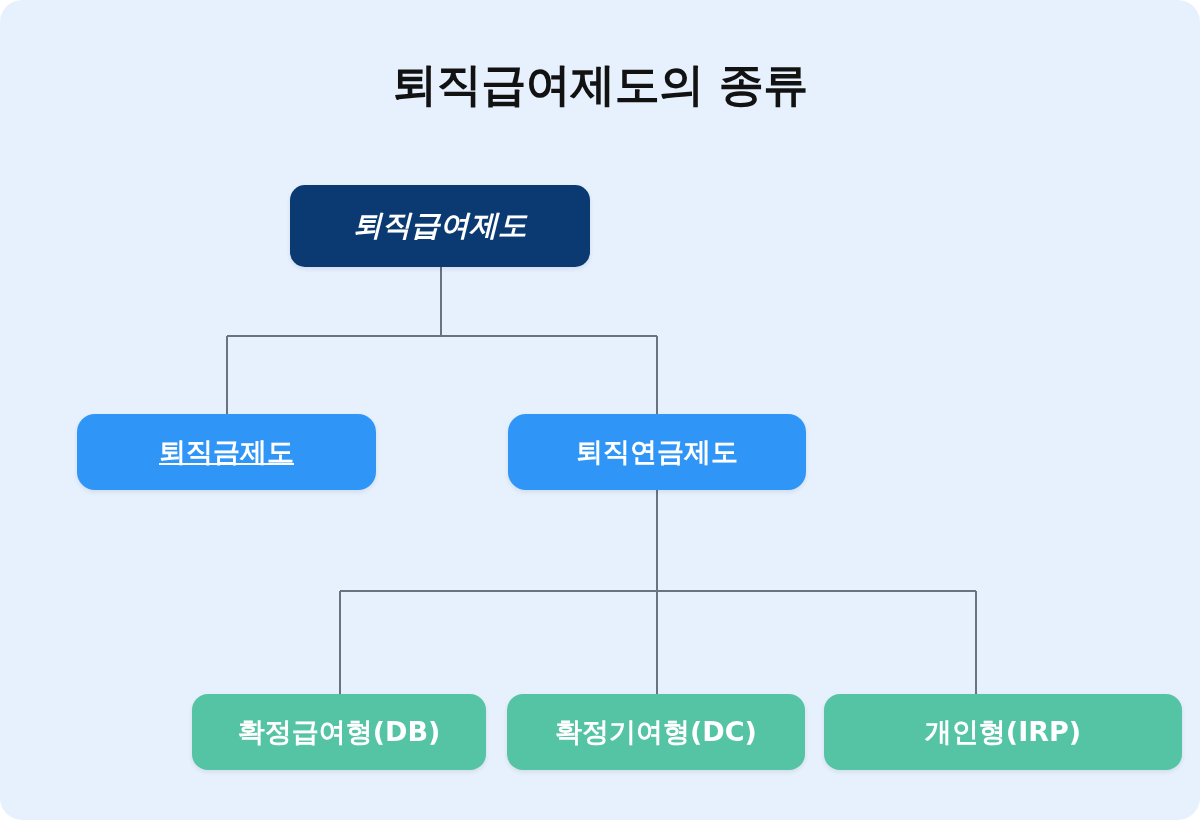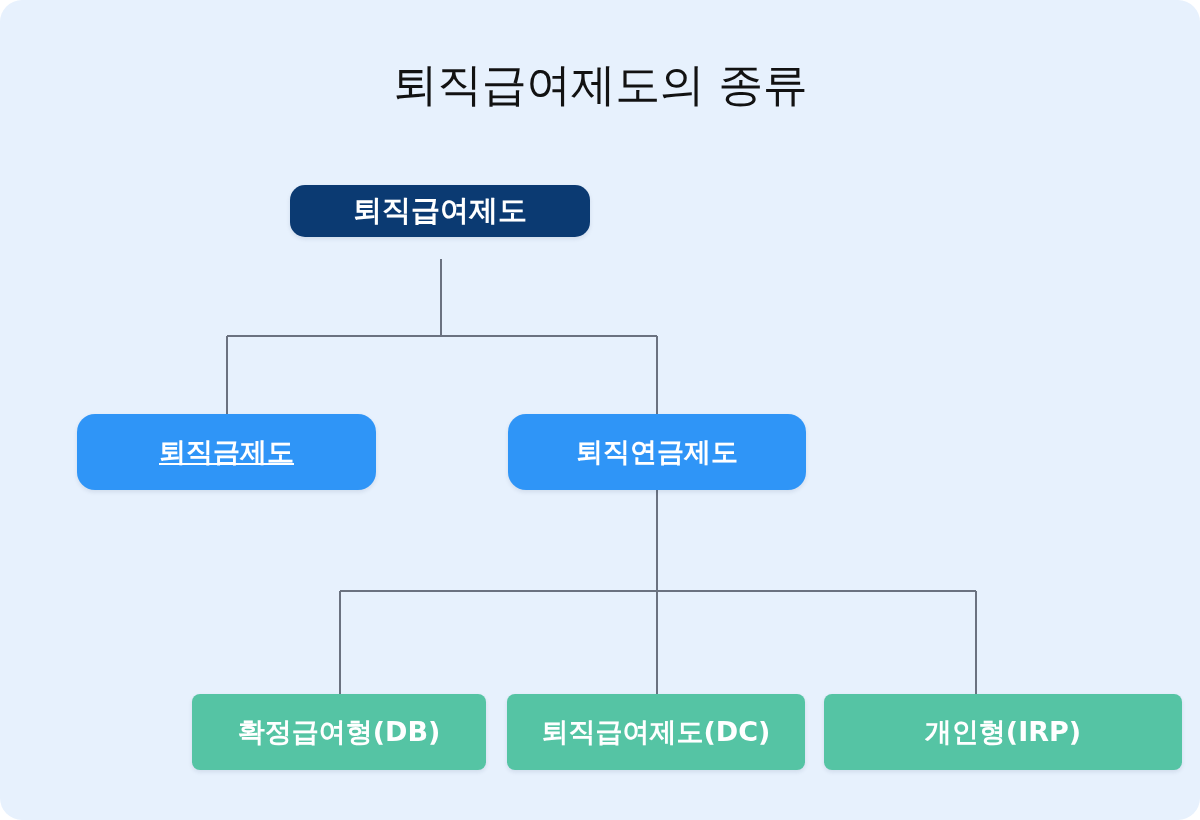--- a/index.html
+++ b/index.html
@@ -26,21 +26,21 @@
   }
 
   
   #diagram-title {
     position: absolute;
     left: 0;
     top: 58px;
     width: 1200px;
     text-align: center;
     font-size: 45px;
-    font-weight: 400;
+    font-weight: 700;
     color: #121212;
     letter-spacing: -0.5px;
     line-height: 1.2;
     white-space: nowrap;
   }
 
   
   #connectors {
     position: absolute;
     left: 0;
@@ -63,41 +63,42 @@
     white-space: nowrap;
     box-sizing: border-box;
     box-shadow: 0 2px 4px rgba(17, 40, 80, 0.10);
   }
 
   .node.root {
     background: #0b3a72;
     left: 290px;
     top: 185px;
     width: 300px;
-    height: 52px;
+    height: 82px;
     font-size: 29px;
     border-radius: 15px;
+    font-style: italic;
   }
 
   .node.branch {
     background: #2f95f7;
     top: 414px;
     height: 76px;
     font-size: 27px;
     border-radius: 18px;
   }
   .node.branch.b1 { left: 77px;  width: 299px; text-decoration: underline; }
   .node.branch.b2 { left: 508px; width: 298px; }
 
   .node.leaf {
     background: #55c4a4;
     top: 694px;
     height: 76px;
     font-size: 27px;
-    border-radius: 8px;
+    border-radius: 16px;
   }
   .node.leaf.l1 { left: 192px; width: 294px; }
   .node.leaf.l2 { left: 507px; width: 298px; }
   .node.leaf.l3 { left: 824px; width: 358px; }
 </style>
 </head>
 <body>
 
 <div id="canvas">
 
@@ -124,17 +125,17 @@
   </svg>
 
   <div class="node root">퇴직급여제도</div>
 
   <div class="node branch b1">퇴직금제도</div>
 
   <div class="node branch b2">퇴직연금제도</div>
 
   <div class="node leaf l1">확정급여형(DB)</div>
 
-  <div class="node leaf l2">퇴직급여제도(DC)</div>
+  <div class="node leaf l2">확정기여형(DC)</div>
 
   <div class="node leaf l3">개인형(IRP)</div>
 
 </div>
 
 </body></html>

